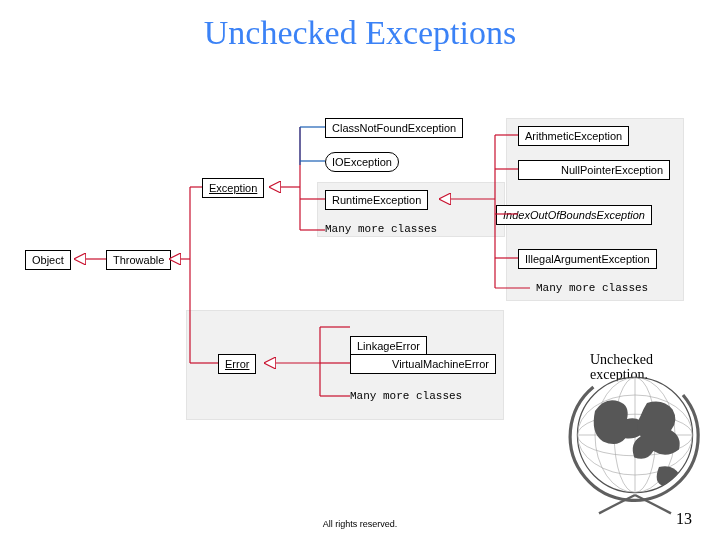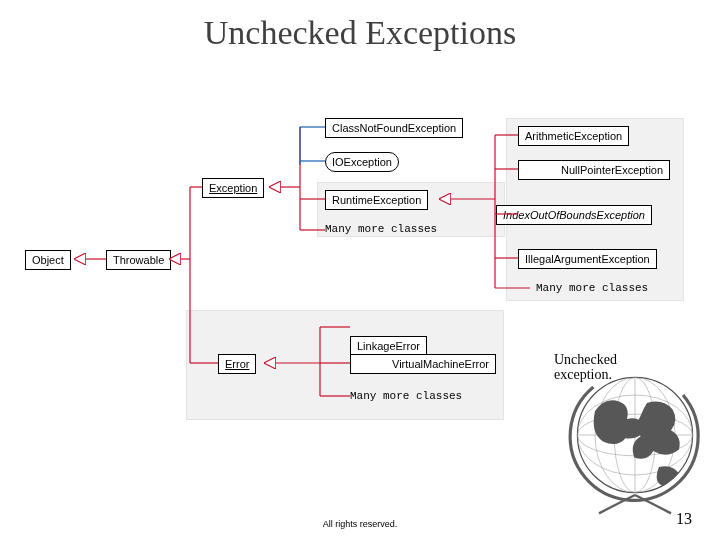--- a/index.html
+++ b/index.html
@@ -9,21 +9,21 @@
     background: #fff;
     font-family: "Times New Roman", serif;
     position: relative;
     overflow: hidden;
   }
   .title {
     text-align: center;
     font-size: 34px;
     font-weight: normal;
     margin-top: 14px;
-    color: #404040;
+    color: #3b82f6;
   }
   .box {
     position: absolute;
     border: 1px solid #000;
     background: #fff;
     font-family: Arial, sans-serif;
     font-size: 11px;
     padding: 3px 6px;
     white-space: nowrap;
   }
@@ -42,20 +42,21 @@
     position: absolute;
     left: 0; top: 0;
     width: 720px; height: 540px;
     pointer-events: none;
   }
   .caption {
     position: absolute;
     font-family: "Times New Roman", serif;
     font-size: 14px;
     line-height: 1.1;
+    margin-left: 36px;
   }
   .footer {
     position: absolute;
     bottom: 10px;
     width: 100%;
     text-align: center;
     font-family: Arial, sans-serif;
     font-size: 9px;
     line-height: 1.2;
     color: #000;

